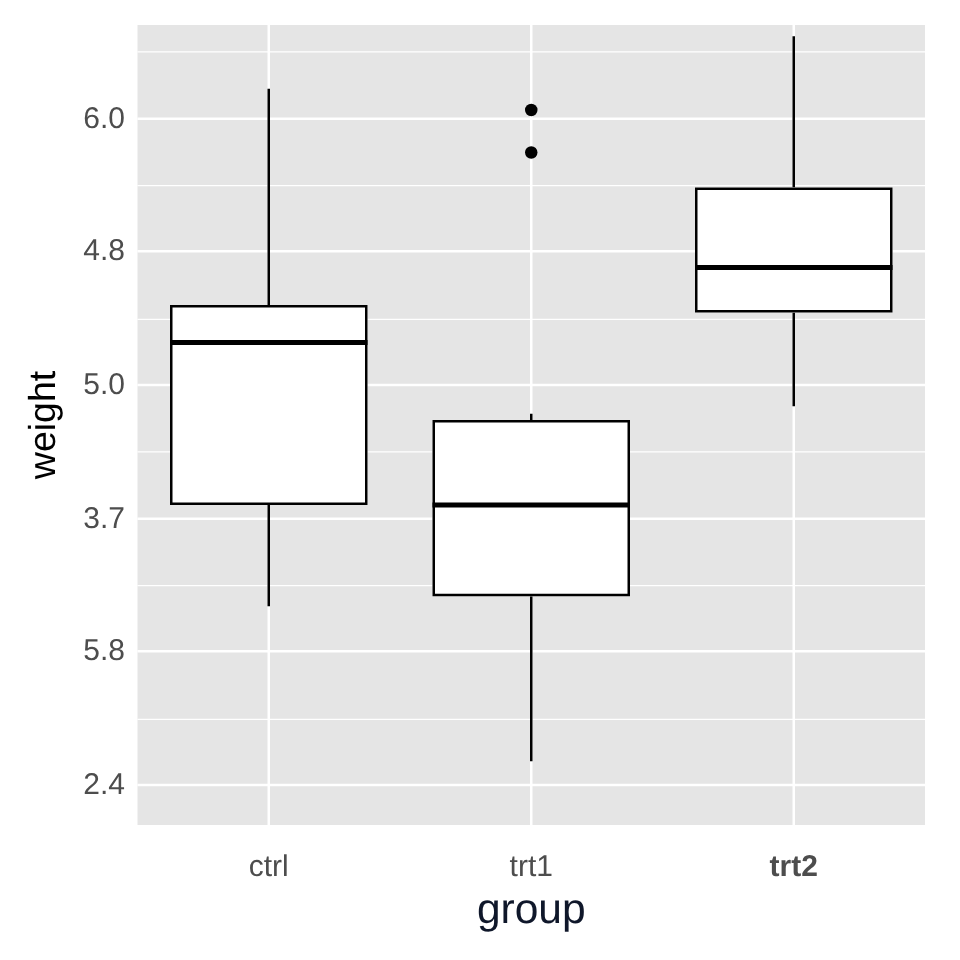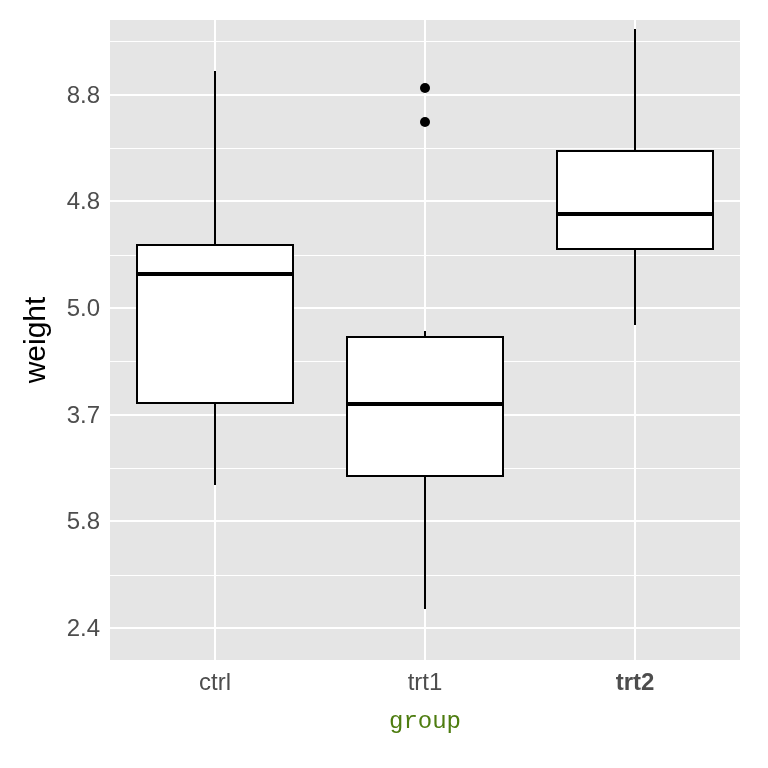--- a/index.html
+++ b/index.html
@@ -36,40 +36,39 @@
     padding-right: 10px;
     font-size: 24px;
     color: #4d4d4d;
     text-align: right;
     white-space: nowrap;
   }
   .x-tick-label {
     position: absolute;
     top: 100%;
     transform: translateX(-50%);
-    padding-top: 8px;
+    padding-top: 20px;
     font-size: 24px;
     color: #4d4d4d;
     text-align: center;
     white-space: nowrap;
   }
   .y-axis-title {
     position: absolute;
     transform: translate(-50%, -50%) rotate(-90deg);
     font-size: 30px;
     color: #000;
     white-space: nowrap;
   }
   .x-axis-title {
     position: absolute;
     transform: translateX(-50%);
-    font-size: 24px;
-    color: #4d7c0f;
+    font-size: 34px;
+    color: #0f172a;
     white-space: nowrap;
-    font-family: Liberation Mono, monospace;
   }
   .boxplot {
     position: absolute;
   }
   .whisker-line {
     position: absolute;
     width: 2px;
     background: #000;
     left: 50%;
     transform: translateX(-50%);
@@ -128,21 +127,21 @@
       <div class="y-tick-label" style="top: 608px;">2.4</div>
       <div class="gridline-h" style="top: 500.333px;"></div>
       <div class="y-tick-label" style="top: 501.333px;">5.8</div>
       <div class="gridline-h" style="top: 393.667px;"></div>
       <div class="y-tick-label" style="top: 394.667px;">3.7</div>
       <div class="gridline-h" style="top: 287px;"></div>
       <div class="y-tick-label" style="top: 288px; margin-left: 35px;">5.0</div>
       <div class="gridline-h" style="top: 180.333px;"></div>
       <div class="y-tick-label" style="top: 181.333px;">4.8</div>
       <div class="gridline-h" style="top: 73.6667px;"></div>
-      <div class="y-tick-label" style="top: 74.6667px;">8.8</div>
+      <div class="y-tick-label" style="top: 74.6667px;">6.0</div>
       <div class="gridline-h minor" style="top: 554.667px;"></div>
       <div class="gridline-h minor" style="top: 448px;"></div>
       <div class="gridline-h minor" style="top: 341.333px;"></div>
       <div class="gridline-h minor" style="top: 234.667px;"></div>
       <div class="gridline-h minor" style="top: 128px;"></div>
       <div class="gridline-h minor" style="top: 21.3333px;"></div>
       <div class="gridline-v" style="left: 104px;"></div>
       <div class="x-tick-label" style="left: 105px;">ctrl</div>
       <div class="gridline-v" style="left: 314px;"></div>
       <div class="x-tick-label" style="left: 315px;">trt1</div>

